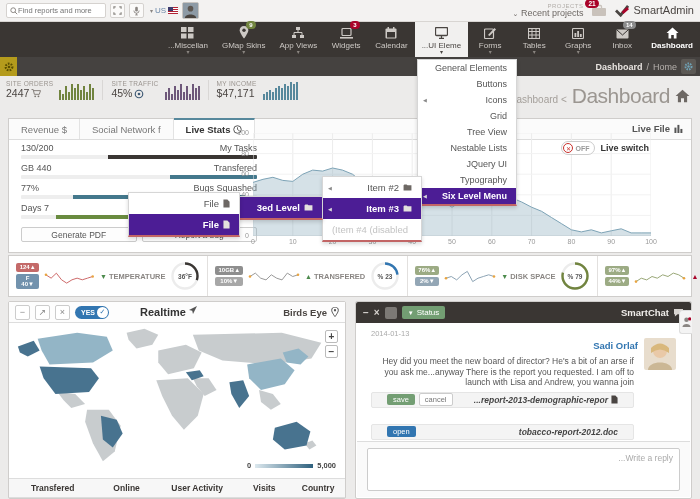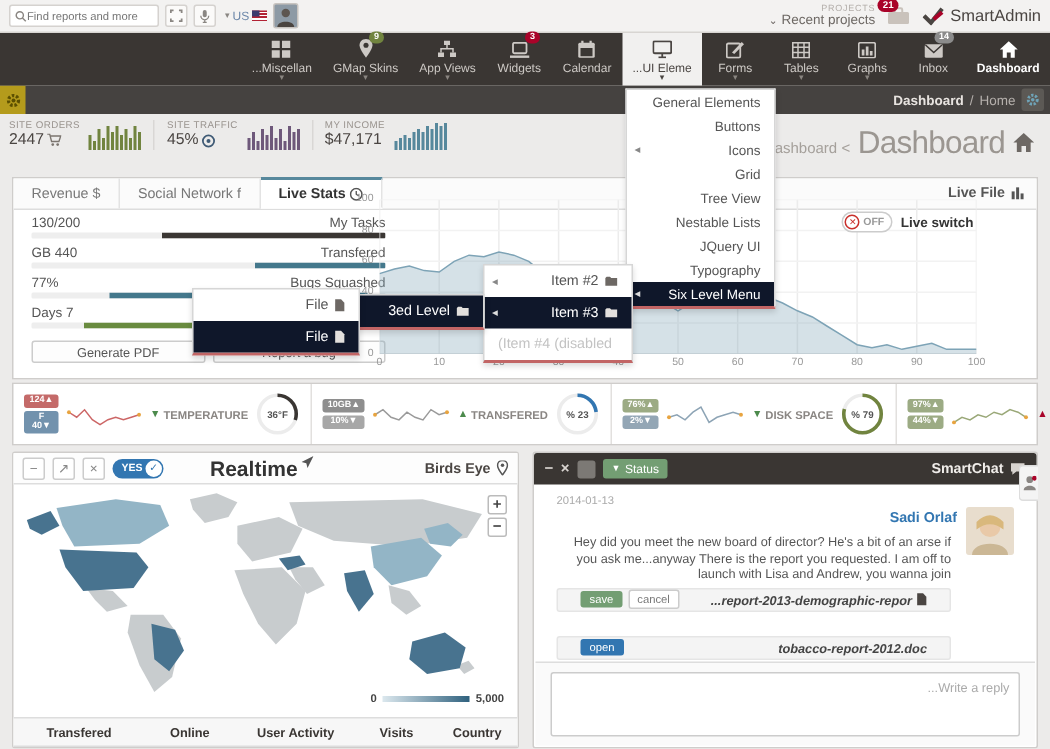--- a/index.html
+++ b/index.html
@@ -21,21 +21,21 @@
   .flag { width:10px; height:7px; background:linear-gradient(#b22234 14%,#fff 14%,#fff 28%,#b22234 28%,#b22234 43%,#fff 43%,#fff 57%,#b22234 57%,#b22234 72%,#fff 72%,#fff 86%,#b22234 86%); position:relative;}
   .flag::before{content:"";position:absolute;left:0;top:0;width:5px;height:4px;background:#3c3b6e;}
   .avatar-sm { width:17px; height:17px; border-radius:2px; background:#9aa2a8; margin-left:4px; overflow:hidden; border:1px solid #c8c4c0;}
   .hdr-right { margin-left:auto; display:flex; align-items:center; gap:8px; }
   .projects { text-align:right; line-height:1; }
   .projects .plabel { font-size:6px; color:#b3aeaa; letter-spacing:.5px; }
   .projects .pvalue { font-size:9px; color:#6d6864; }
   .case-wrap { position:relative; }
   .badge-float { position:absolute; top:-5px; left:-6px; background:#a90329; color:#fff; font-size:6.5px;
     padding:1px 3px; border-radius:6px; font-weight:bold; }
-  .brand { display:flex; align-items:center; gap:3px; font-size:11px; color:#4a4542; }
+  .brand { display:flex; align-items:flex-start; gap:3px; font-size:11px; color:#4a4542; }
 
   
   .nav-ribbon { position:absolute; left:0; top:22px; width:700px; height:35px; background:#3a3633;
     display:flex; justify-content:flex-end; z-index:6;}
   .nav-item { position:relative; min-width:44px; padding:3px 7px 1px; display:flex; flex-direction:column;
     align-items:center; justify-content:flex-start; color:#cdc9c5; font-size:8px; cursor:pointer; }
   .nav-item .ico { position:relative; height:14px; display:flex; align-items:flex-end; }
   .nav-item .lbl { margin-top:2px; white-space:nowrap; }
   .nav-item .caret { font-size:6px; color:#8a8580; line-height:4px; }
   .nav-item.active { background:#f1f0ef; color:#4a4542; }
@@ -101,21 +101,21 @@
   .toggle-off .knob { width:10px; height:10px; border-radius:50%; background:#fff; border:1px solid #c9302c;
     color:#c9302c; font-size:6px; display:flex; align-items:center; justify-content:center; font-weight:bold;}
   .live-switch .lbl { font-size:9px; font-weight:bold; color:#333; }
 
   
   .menu-box { position:absolute; background:#fff; border:1px solid #d6d6d6; border-bottom:2px solid #c26565;
     box-shadow:0 2px 4px rgba(0,0,0,.15); z-index:50; }
   .menu-item { position:relative; height:16px; display:flex; align-items:center; justify-content:flex-end;
     gap:4px; padding:0 9px 0 14px; font-size:9px; color:#555; cursor:pointer; white-space:nowrap;}
   .menu-item .mi-arrow { position:absolute; left:5px; font-size:5px; color:#888; }
-  .menu-item.active { background:#0f172a; color:#fff; font-weight:normal; }
+  .menu-item.active { background:#4c1d95; color:#fff; font-weight:bold; }
   .menu-item.active .mi-arrow { color:#ddd; }
   .menu-item.disabled { color:#c3c3c3; cursor:default; }
   .menu-lg .menu-item { height:21px; font-size:9.5px; }
   #menu-main { left:417px; top:59px; width:100px; }
   #menu-l2   { left:322px; top:176px; width:100px; }
   #menu-l3   { left:223px; top:196px; width:100px; }
   #menu-l4   { left:128px; top:192px; width:112px;  }
 
   
   .feed-strip { position:absolute; left:8px; top:255px; width:684px; height:42px; background:#fff;
@@ -141,21 +141,21 @@
   .hdr-title-right { margin-left:auto; font-size:9.5px; font-weight:bold; color:#4a4542;
     display:flex; align-items:center; gap:4px;}
 
   
   .map-panel { position:absolute; left:8px; top:301px; width:338px; height:198px; background:#fff;
     border:1px solid #cfcdcb; border-radius:2px;}
   .toggle-yes { display:flex; align-items:center; gap:2px; background:#3276b1; border-radius:8px;
     padding:1px 1px 1px 6px; font-size:7px; color:#fff; font-weight:bold; cursor:pointer;}
   .toggle-yes .knob { width:11px; height:11px; border-radius:50%; background:#fff; color:#3276b1;
     font-size:7px; display:flex; align-items:center; justify-content:center;}
-  .rt-label { font-size:14px; font-weight:bold; color:#333; display:flex; align-items:flex-start; gap:3px;padding-left:26px;}
+  .rt-label { font-size:11px; font-weight:bold; color:#333; display:flex; align-items:flex-start; gap:3px;padding-left:26px;}
   .map-body { position:absolute; left:1px; top:22px; right:1px; height:150px; background:#fff; overflow:hidden;}
   .map-zoom { position:absolute; right:6px; top:6px; display:flex; flex-direction:column; gap:2px; }
   .map-zoom .zbtn { width:13px; height:13px; border:1px solid #bbb; background:#fff; border-radius:2px;
     font-size:10px; line-height:11px; text-align:center; color:#444; cursor:pointer; font-weight:bold;}
   .map-scale { position:absolute; right:8px; bottom:4px; display:flex; align-items:center; gap:4px;
     font-size:7.5px; font-weight:bold; color:#444;}
   .scale-bar { width:58px; height:4px; background:linear-gradient(90deg,#dce8ee,#2f617e); }
   .map-table-hdr { position:absolute; left:0; right:0; top:176px; height:20px; background:#f7f7f7;
     border-top:1px solid #ddd; border-bottom:1px solid #ddd; display:flex; align-items:center;
     font-size:8.5px; font-weight:bold; color:#3a3633;}

